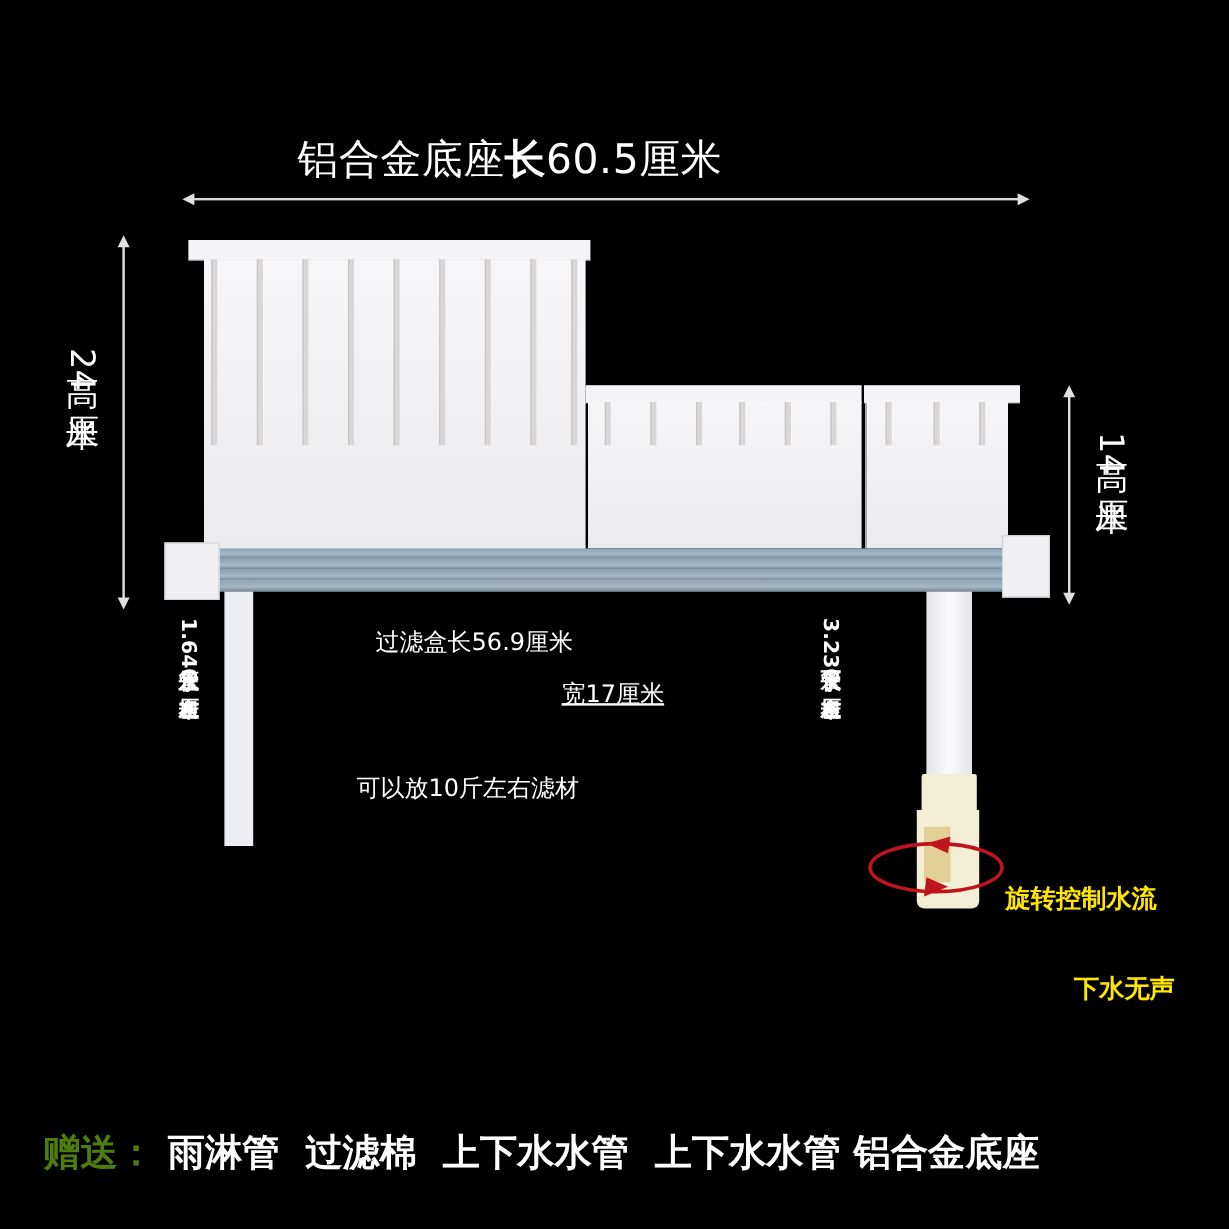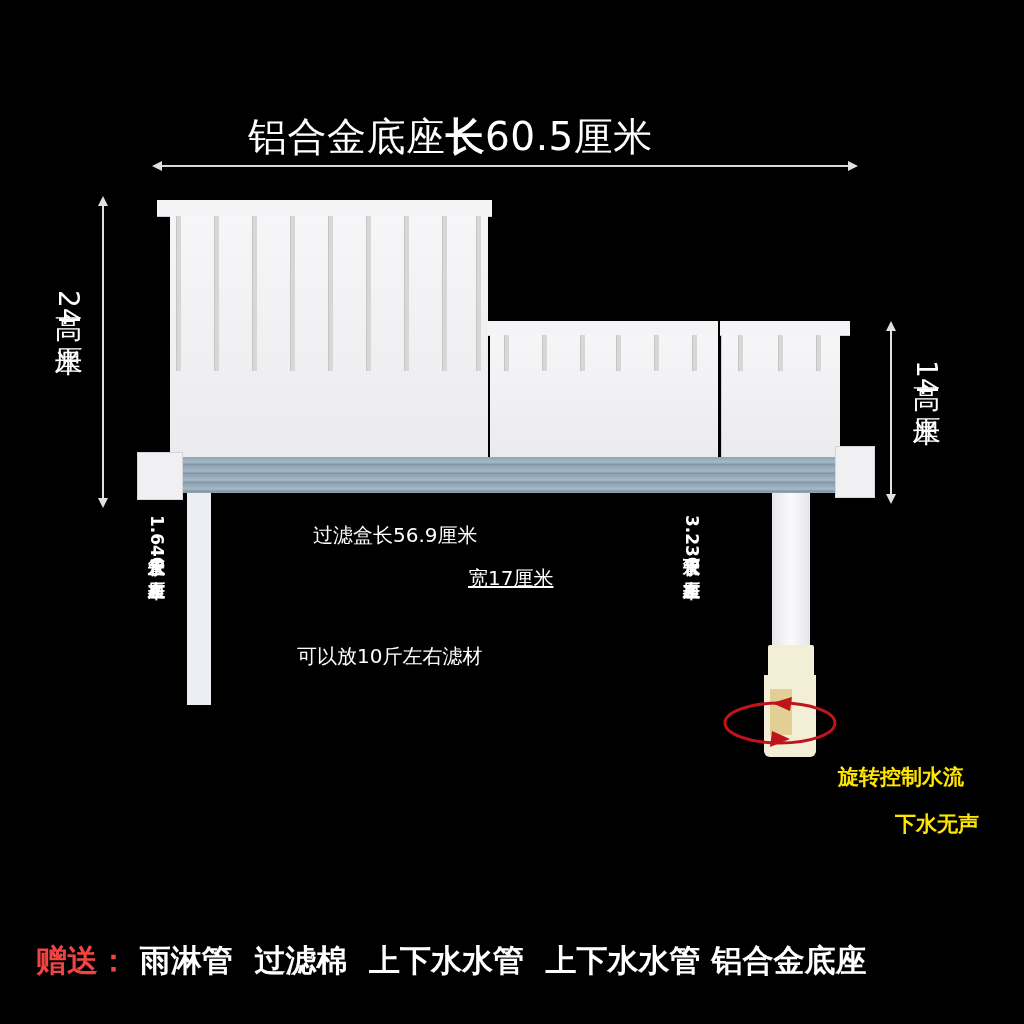--- a/index.html
+++ b/index.html
@@ -1,34 +1,34 @@
 <!DOCTYPE html>
 <html><head>
 <meta charset="utf-8">
 <style>
   html, body { margin:0; padding:0; background:#000; }
   body { width:1024px; height:1024px; position:relative; overflow:hidden;
          font-family:"DejaVu Sans","Liberation Sans",sans-serif; color:#fff; }
   .abs { position:absolute; }
   .txt { white-space:nowrap; }
-  .title-top { left:248px; top:110px; font-size:39px; letter-spacing:0.5px; }
+  .title-top { left:248px; top:110px; font-size:34px; letter-spacing:0.5px; }
   .title-top b { font-weight:bold; }
   .hline { left:160px; top:165px; width:690px; height:2px; background:#d8d8d8; }
   .arrow-l { width:0; height:0; border-top:5px solid transparent; border-bottom:5px solid transparent; }
   .vline { width:2px; background:#e0e0e0; }
   .arrow-u { width:0; height:0; border-left:5px solid transparent; border-right:5px solid transparent; }
   .vtext { writing-mode:vertical-rl; font-size:28px; line-height:1; }
   .vtext-sm { writing-mode:vertical-rl; font-size:17px; line-height:1; font-weight:bold; }
   .white-box { background:linear-gradient(#f6f6f8,#ebebee); }
   .rib { position:absolute; width:4px; background:#d9d6d6; border-left:1px solid #c8c4c4; }
   .rail { background:repeating-linear-gradient(#8ea3b4 0px,#a6b9c8 5px,#7b8fa0 8px,#a6b9c8 9px); }
   .center-text { font-size:20px; }
   .yellow { color:#ffe600; font-weight:bold; font-size:21px; }
   .bottom { left:36px; top:940px; font-size:31px; font-weight:bold; }
-  .bottom .label { color:#ef4444;font-family:Liberation Serif, serif; }
+  .bottom .label { color:#4d7c0f;font-family:Liberation Serif, serif; }
 </style>
 </head>
 <body>
 
 <div class="abs txt title-top">
   <span>铝合金底座</span><b>长</b><span>60.5厘米</span>
 </div>
 <div class="abs hline"></div>
 <div class="abs arrow-l" style="left:152px;top:161px;border-right:10px solid #e0e0e0;"></div>
 <div class="abs arrow-l" style="left:848px;top:161px;border-left:10px solid #e0e0e0;"></div>
@@ -89,21 +89,21 @@
   <polygon points="70,44 50,52 52,36" fill="#c0141c"></polygon>
 </svg>
 
 <div class="abs vtext-sm" style="left:148px;top:515px;">1.6上水管长40厘米左右</div>
 <div class="abs vtext-sm" style="left:683px;top:515px;">3.2下水管长30厘米左右</div>
 
 <div class="abs txt center-text" style="left:313px;top:522px;">过滤盒长56.9厘米</div>
 <div class="abs txt center-text" style="left:468px;top:565px;text-decoration:underline;">宽17厘米</div>
 <div class="abs txt center-text" style="left:297px;top:643px;">可以放10斤左右滤材</div>
 
-<div class="abs txt yellow" style="left:838px;top:735px;margin-top:28px;">旋转控制水流</div>
+<div class="abs txt yellow" style="left:838px;top:735px;">旋转控制水流</div>
 <div class="abs txt yellow" style="left:895px;top:777px;margin-top:33px;">下水无声</div>
 
 <div class="abs txt bottom">
   <span class="label">赠送：</span>
   <span>雨淋管</span>&nbsp;
   <span>过滤棉</span>&nbsp;
   <span>上下水水管</span>&nbsp;
   <span>上下水水管</span>
   <span>铝合金底座</span>
 </div>

